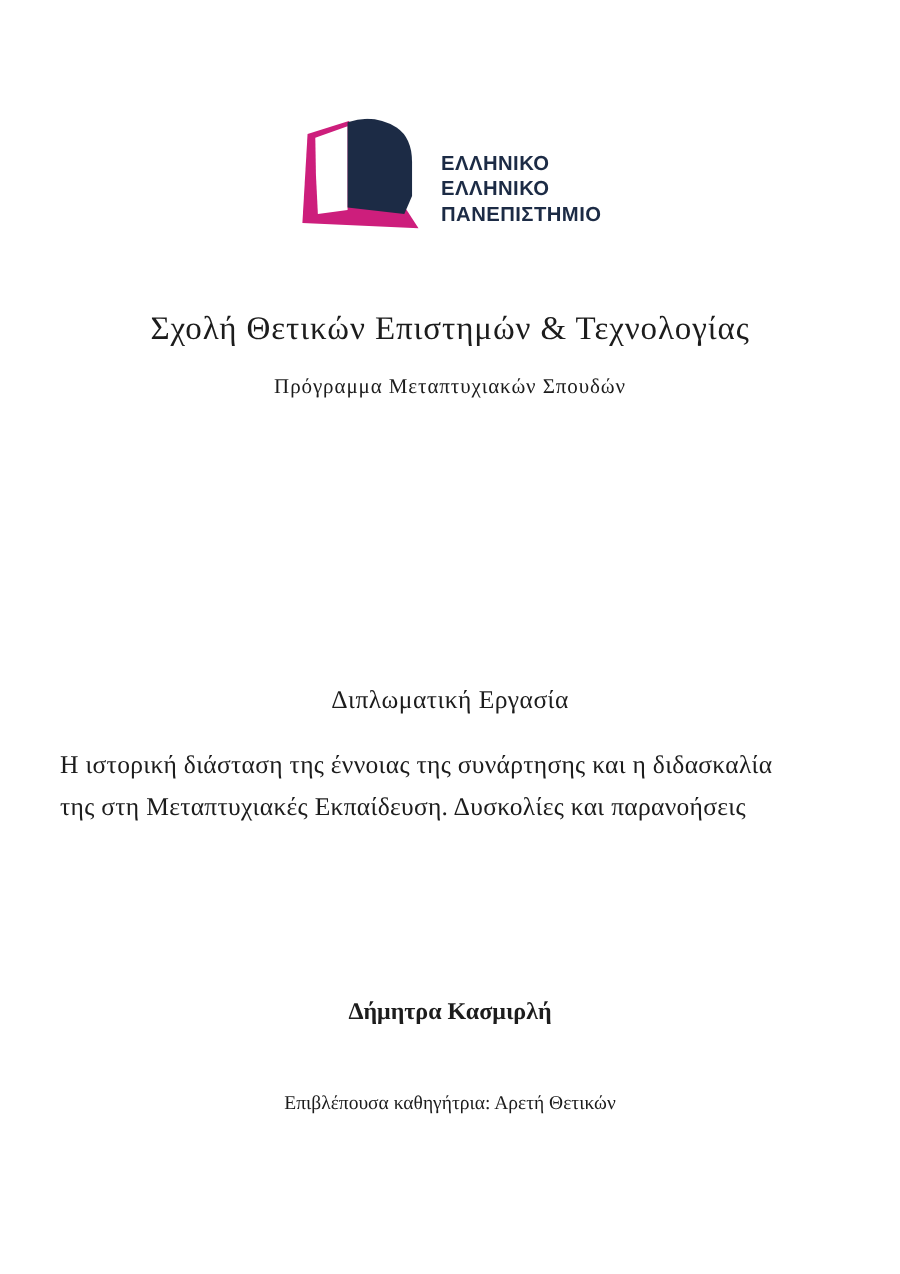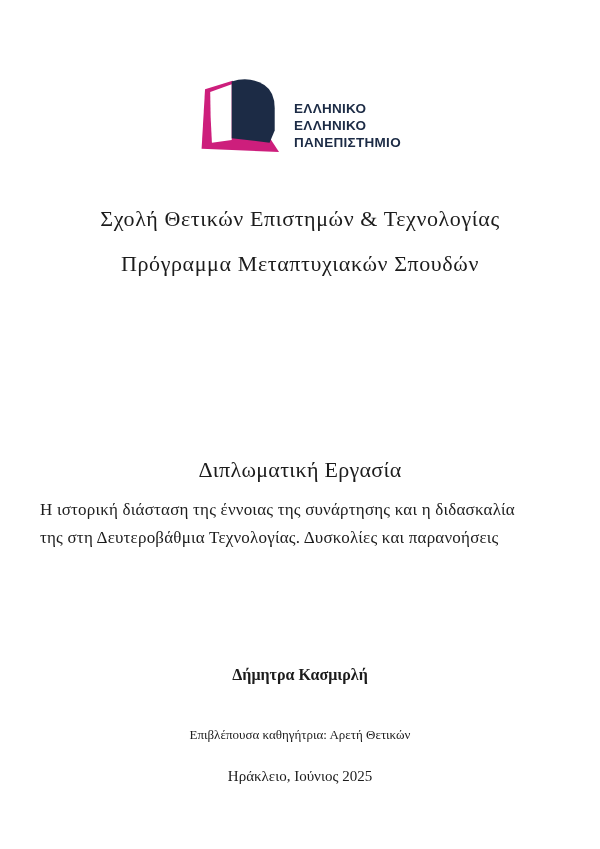--- a/index.html
+++ b/index.html
@@ -55,31 +55,31 @@
     text-align:left;
   }
   
   .school-title{
     top:193px;
     font-size:22px;
     letter-spacing:0.6px;
   }
   .program-title{
     top:238px;
-    font-size:22px;
+    font-size:14px;
     letter-spacing:0.6px;
   }
   .course-title{
     top:312px;
     font-size:21px;
     letter-spacing:0.5px;
   }
   .thesis-type{
     top:444px;
-    font-size:22px;
+    font-size:17px;
     letter-spacing:0.3px;
   }
   .thesis-title{
     position:absolute;
     top:483px;
     left:40px;
     right:40px;
     text-align:left;
     font-size:17px;
     line-height:28px;
@@ -117,20 +117,19 @@
     </div>
   </div>
 
   <div class="centered-line school-title">Σχολή Θετικών Επιστημών &amp; Τεχνολογίας</div>
   <div class="centered-line program-title">Πρόγραμμα Μεταπτυχιακών Σπουδών</div>
 
   <div class="centered-line thesis-type">Διπλωματική Εργασία</div>
 
   <div class="thesis-title">
     <div>Η ιστορική διάσταση της έννοιας της συνάρτησης και η διδασκαλία</div>
-    <div>της στη Δευτεροβάθμια Τεχνολογίας. Δυσκολίες και παρανοήσεις</div>
+    <div>της στη Μεταπτυχιακές Εκπαίδευση. Δυσκολίες και παρανοήσεις</div>
   </div>
 
   <div class="centered-line author-name">Δήμητρα Κασμιρλή</div>
   <div class="centered-line supervisor-line">Επιβλέπουσα καθηγήτρια: Αρετή Θετικών</div>
-  <div class="centered-line place-date">Ηράκλειο, Ιούνιος 2025</div>
 
 </div>
 
 </body></html>

